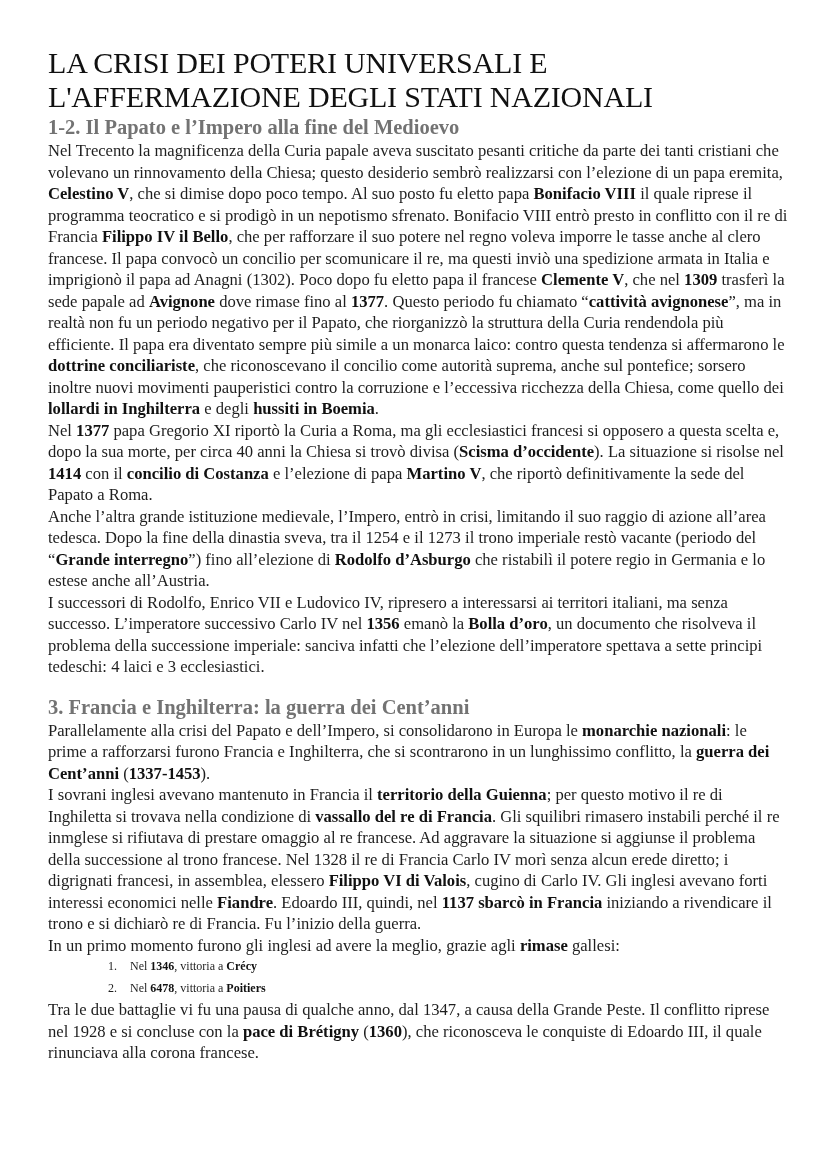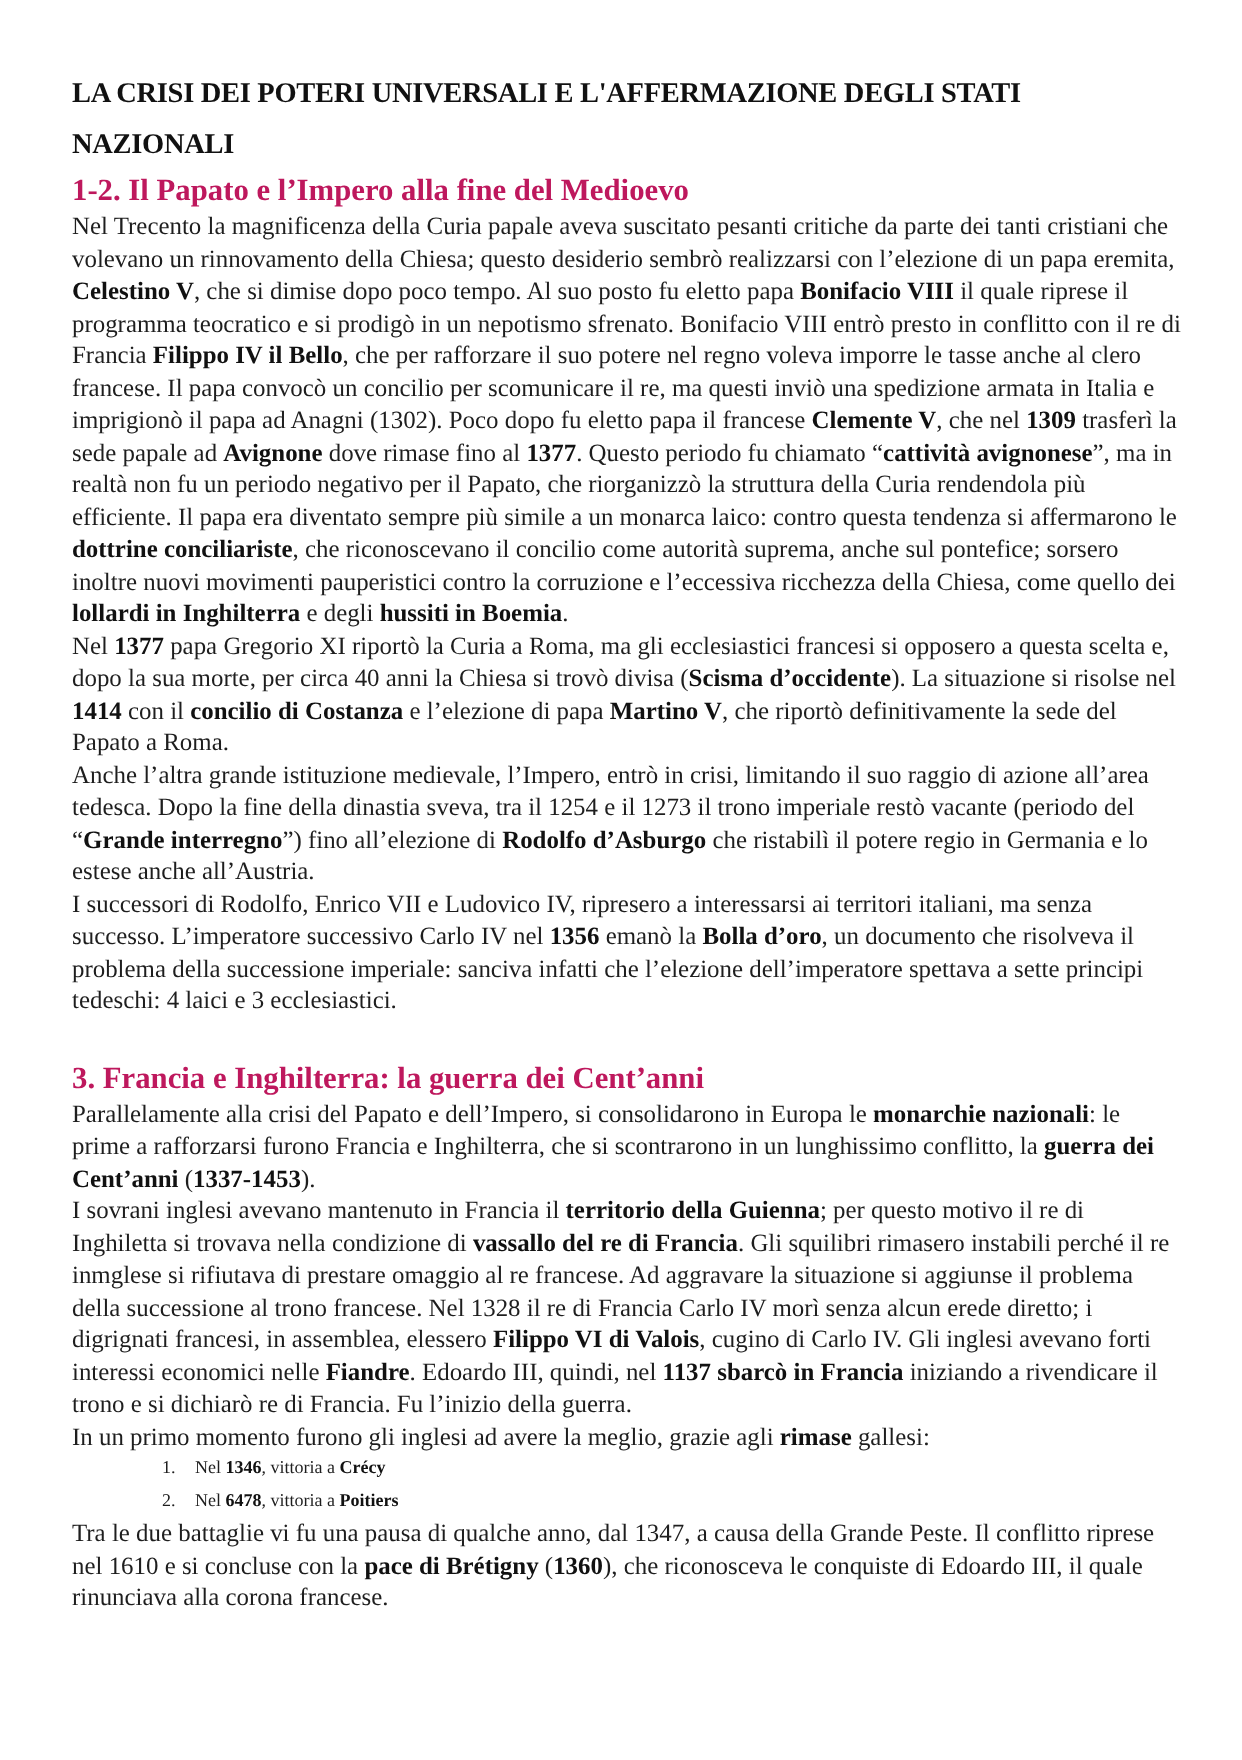--- a/index.html
+++ b/index.html
@@ -1,23 +1,23 @@
 <!DOCTYPE html>
 <html><head>
 <meta charset="utf-8">
 <style>
   html, body { margin: 0; padding: 0; background: #ffffff; }
   body { width: 828px; height: 1173px; overflow: hidden; position: relative; }
   .page { position: absolute; left: 48px; top: 46px; width: 740px; color: #1a1a1a;
           font-family: "DejaVu Serif", "Liberation Serif", serif; }
-  .title { font-family: "Liberation Serif", "DejaVu Serif", serif; font-weight: bold;
-           font-size: 19px; line-height: 34px; margin: 0; letter-spacing: -0.2px; color: #111; }
+  .title { font-family: "Liberation Serif", "DejaVu Serif", serif; font-weight: normal;
+           font-size: 30px; line-height: 34px; margin: 0; letter-spacing: -0.2px; color: #111; }
   .h2 { font-family: "Liberation Serif", "DejaVu Serif", serif; font-weight: bold;
-        font-size: 20.5px; line-height: 26px; margin: 0; color: #be185d; }
-  .h2.s3 { margin-top: 28px; }
+        font-size: 20.5px; line-height: 26px; margin: 0; color: #737373; }
+  .h2.s3 { margin-top: 16px; }
   .p { font-family: "Liberation Serif", "DejaVu Serif", serif; font-size: 16.6px;
        line-height: 21.5px; margin: 0; color: #1e1e1e; }
   .p b { font-weight: bold; color: #111; text-align: right; }
   ol.list { margin: 0; padding: 0 0 0 60px; list-style: none; }
   ol.list li { font-family: "Liberation Serif", "DejaVu Serif", serif; font-size: 12px;
                line-height: 21.5px; color: #1e1e1e; }
   ol.list li b { color: #111; }
   .num { display: inline-block; width: 22px; }
 </style>
 </head>
@@ -40,15 +40,15 @@
     <p class="p"><span>I sovrani inglesi  avevano mantenuto in Francia il </span><b>territorio della Guienna</b><span>; per questo motivo il re di Inghiletta si trovava nella condizione di </span><b>vassallo del re di Francia</b><span>. Gli squilibri rimasero instabili perché il re inmglese si rifiutava di  prestare omaggio al re francese. Ad aggravare la situazione si aggiunse il problema della successione al trono francese. Nel 1328 il re di Francia Carlo IV morì senza alcun erede diretto; i digrignati francesi, in assemblea, elessero </span><b>Filippo VI di Valois</b><span>, cugino di Carlo IV. Gli inglesi avevano forti interessi economici nelle </span><b>Fiandre</b><span>. Edoardo III, quindi, nel </span><b>1137 sbarcò in Francia</b><span> iniziando a rivendicare il trono e si dichiarò re di Francia. Fu l’inizio della guerra.</span></p>
     <p class="p"><span>In un primo momento furono gli inglesi ad avere la meglio, grazie agli </span><b>rimase</b><span> gallesi:</span></p>
     <ol class="list">
       <li>
         <span class="num">1.</span><span><span>Nel </span><b>1346</b><span>, vittoria a </span><b>Crécy</b></span>
       </li>
       <li>
         <span class="num">2.</span><span><span>Nel </span><b>6478</b><span>, vittoria a </span><b>Poitiers</b></span>
       </li>
     </ol>
-    <p class="p"><span>Tra le due battaglie vi fu una pausa di qualche anno, dal 1347, a causa della Grande Peste. Il conflitto riprese nel 1610 e si concluse con la </span><b>pace di Brétigny</b><span> (</span><b>1360</b><span>), che riconosceva le conquiste di Edoardo III, il quale rinunciava alla corona francese.</span></p>
+    <p class="p"><span>Tra le due battaglie vi fu una pausa di qualche anno, dal 1347, a causa della Grande Peste. Il conflitto riprese nel 1928 e si concluse con la </span><b>pace di Brétigny</b><span> (</span><b>1360</b><span>), che riconosceva le conquiste di Edoardo III, il quale rinunciava alla corona francese.</span></p>
   </section>
 </div>
 
 </body></html>

